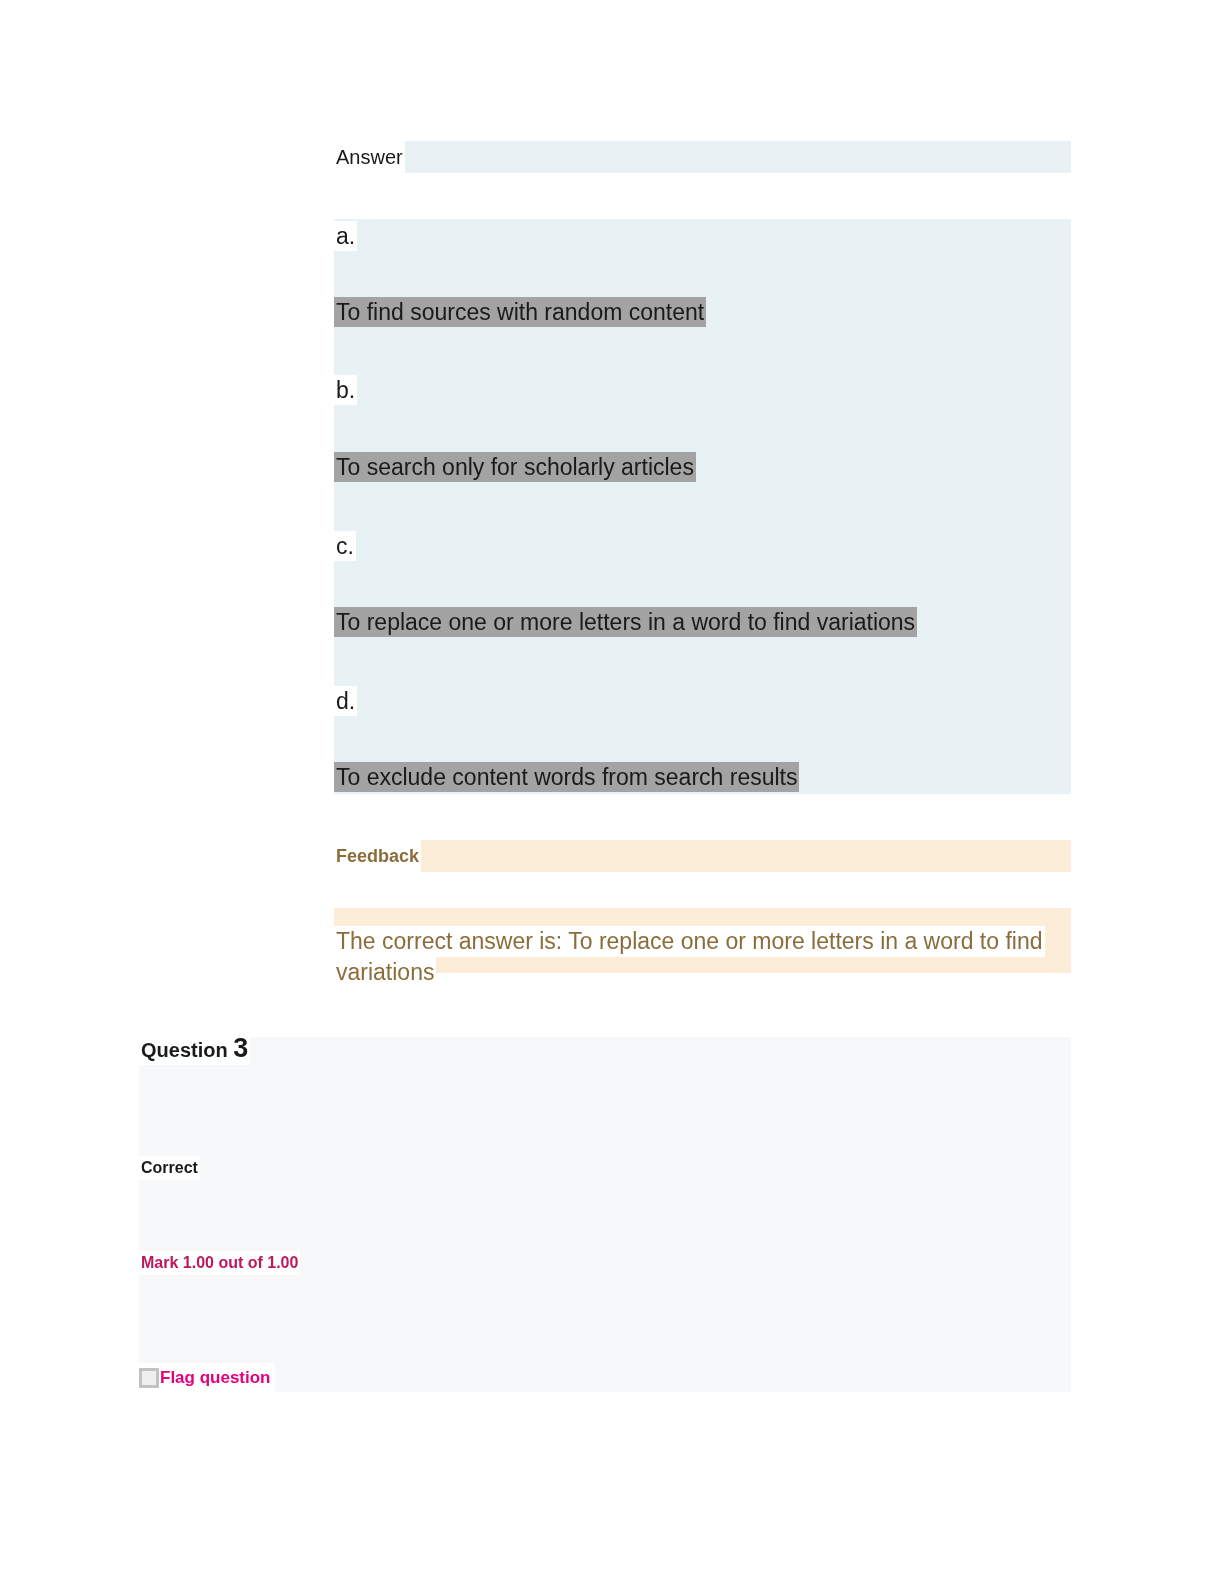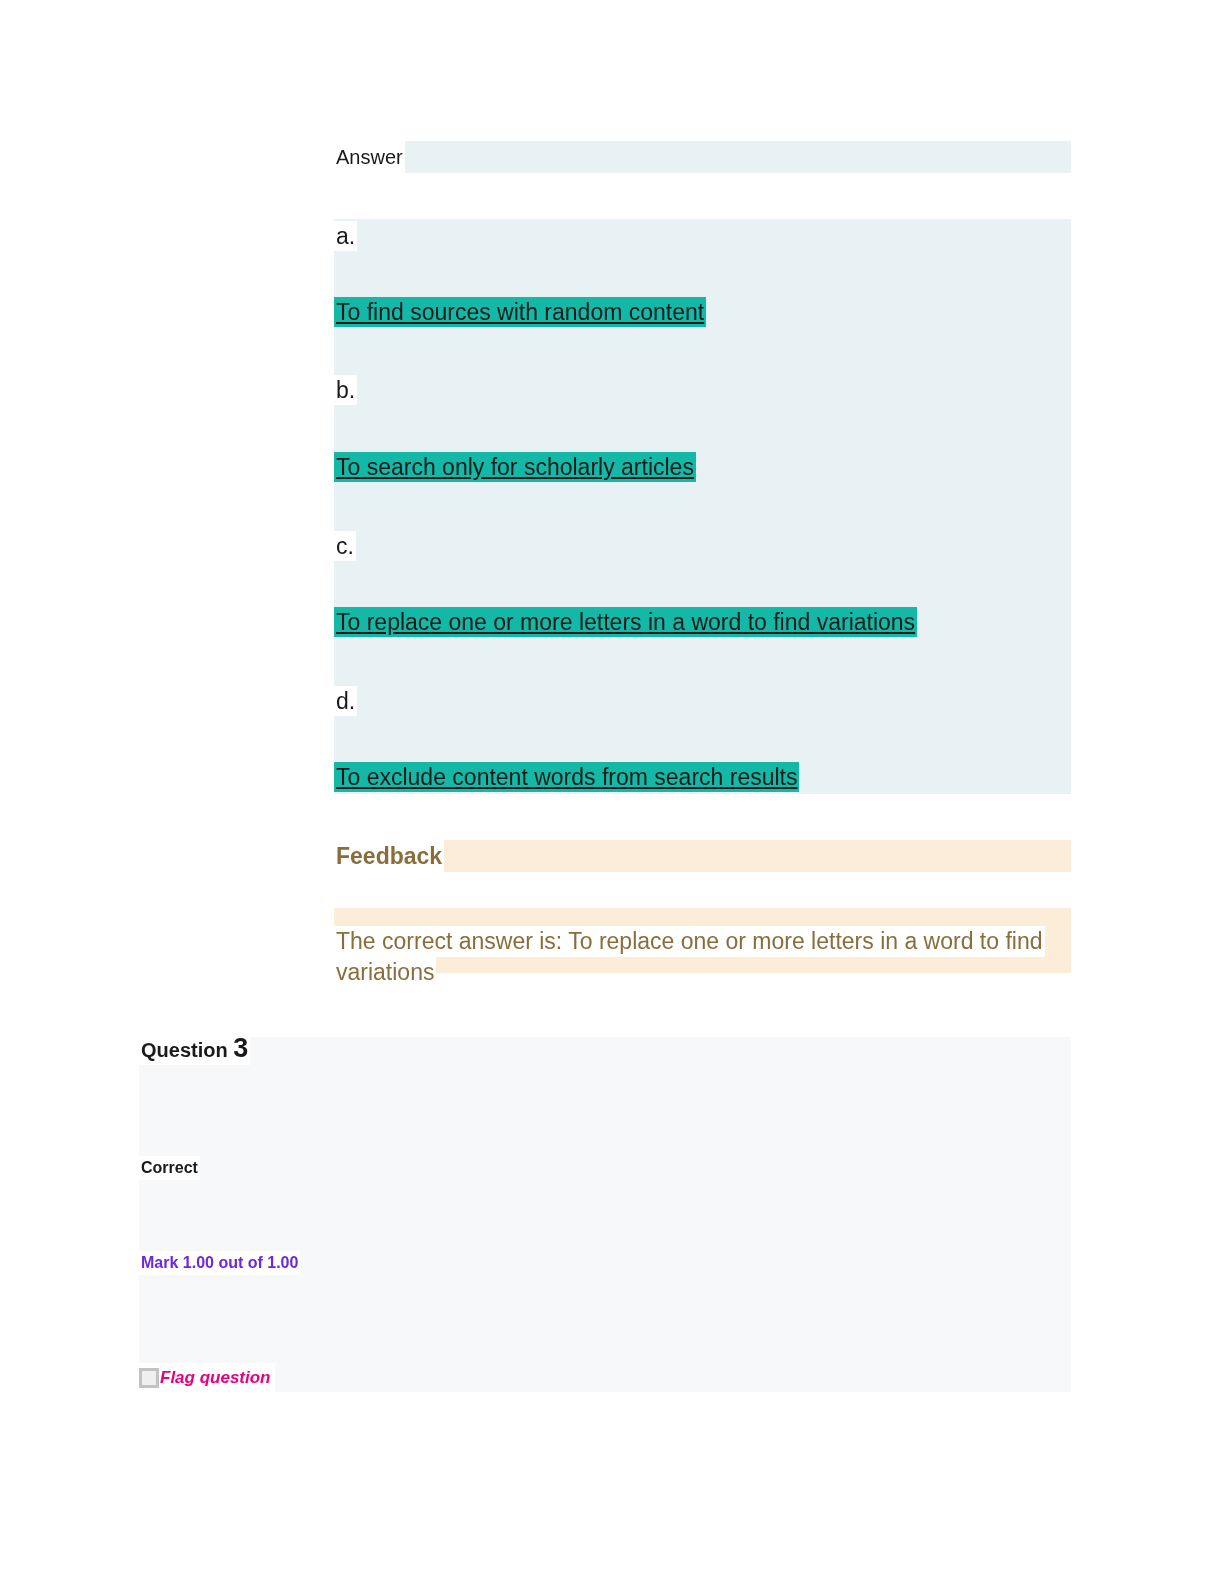--- a/index.html
+++ b/index.html
@@ -52,27 +52,26 @@
     background: #ffffff;
     font-size: 23px;
     line-height: 30px;
     padding: 0 2px;
     white-space: nowrap;
     color: #1a1a1a;
   }
   .opt-text {
     position: absolute;
     left: 334px;
-    background: #14b8a6;
+    background: #a3a3a3;
     font-size: 23px;
     line-height: 30px;
     padding: 0 2px;
     white-space: nowrap;
     color: #1a1a1a;
-    text-decoration: underline;
   }
 
   .opt-a-letter { top: 221px; }
   .opt-a-text   { top: 297px; }
   .opt-b-letter { top: 375px; }
   .opt-b-text   { top: 452px; }
   .opt-c-letter { top: 531px; }
   .opt-c-text   { top: 607px; }
   .opt-d-letter { top: 686px; }
   .opt-d-text   { top: 762px; }
@@ -84,21 +83,21 @@
     top: 840px;
     width: 737px;
     height: 32px;
     background: #fcedd9;
   }
   .feedback-header-text {
     position: absolute;
     left: 334px;
     top: 840px;
     background: #ffffff;
-    font-size: 23px;
+    font-size: 18px;
     font-weight: bold;
     line-height: 32px;
     padding: 0 2px;
     color: #8a6d3b;
     white-space: nowrap;
   }
 
   .feedback-body-band {
     position: absolute;
     left: 334px;
@@ -162,21 +161,21 @@
   }
   .question-mark {
     position: absolute;
     left: 139px;
     top: 1251px;
     background: #ffffff;
     padding: 0 2px;
     font-size: 16px;
     font-weight: bold;
     line-height: 24px;
-    color: #6d28d9;
+    color: #be185d;
     white-space: nowrap;
   }
 
   .flag-row {
     position: absolute;
     left: 139px;
     top: 1363px;
     height: 29px;
     background: #ffffff;
     display: flex;
@@ -191,21 +190,20 @@
     background: #efefef;
     flex: 0 0 auto;
   }
   .flag-label {
     font-size: 17px;
     font-weight: bold;
     line-height: 20px;
     color: #e6007e;
     white-space: nowrap;
     padding-left: 1px;
-    font-style: italic;
   }
 </style>
 </head>
 <body>
 
 <div class="answer-header-band"></div>
 <div class="answer-header-text">Answer</div>
 
 <div class="answer-options-band"></div>
 

